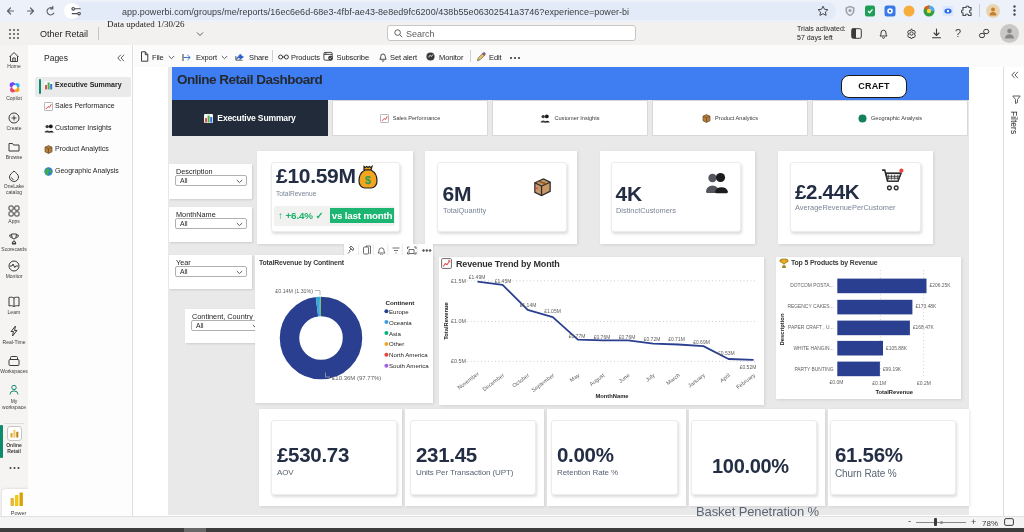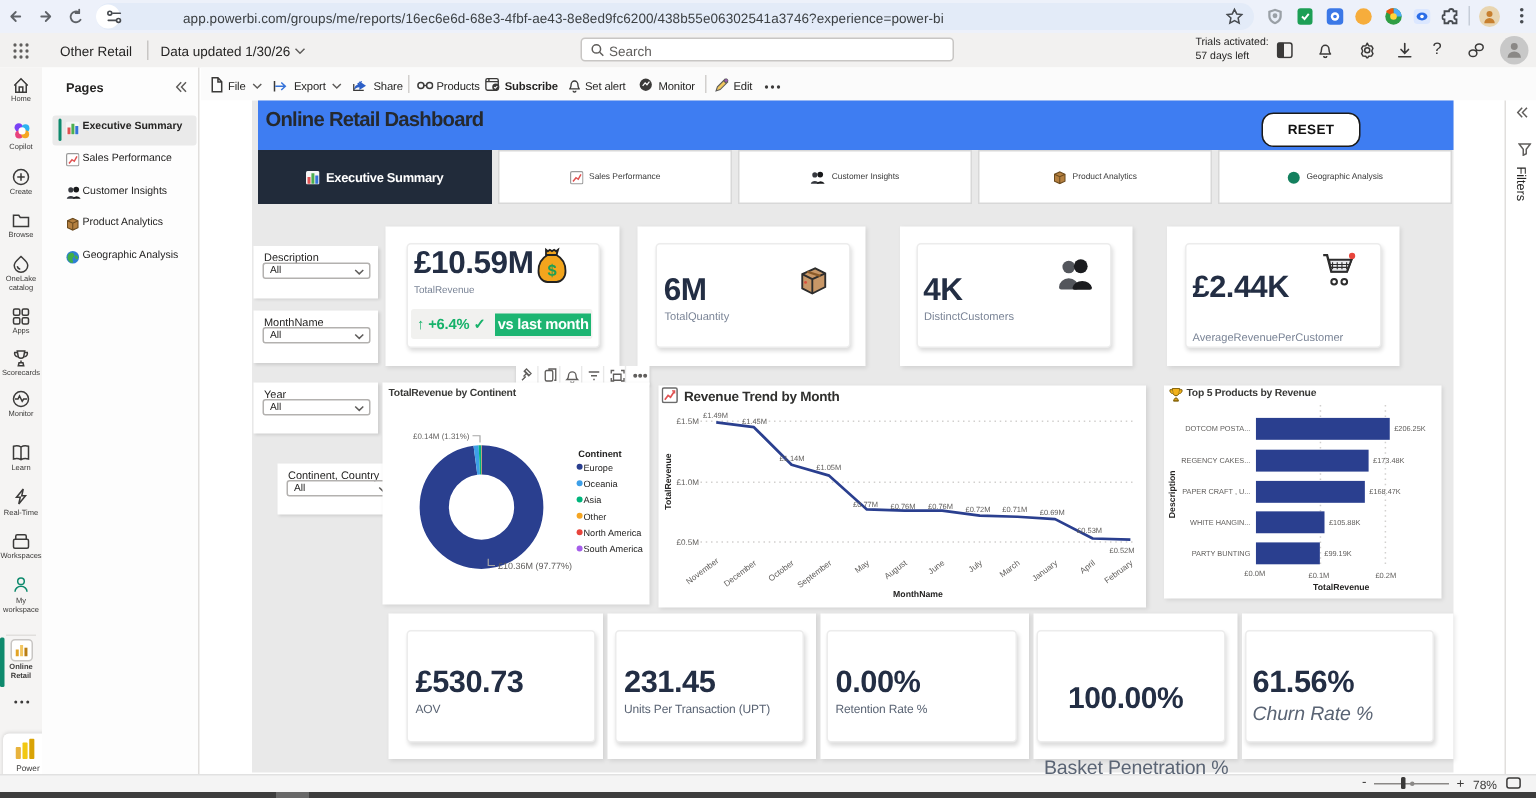--- a/index.html
+++ b/index.html
@@ -83,21 +83,21 @@
     <circle cx="10" cy="2" r="1.1"></circle>
   <circle cx="2" cy="6" r="1.1"></circle>
     <circle cx="6" cy="6" r="1.1"></circle>
     <circle cx="10" cy="6" r="1.1"></circle>
   <circle cx="2" cy="10" r="1.1"></circle>
     <circle cx="6" cy="10" r="1.1"></circle>
     <circle cx="10" cy="10" r="1.1"></circle>
 </svg>
 <div class="abs" style="left:40px;top:29px;font-size:9px;color:#252423;">Other Retail</div>
 <div class="abs" style="left:98px;top:27px;width:1px;height:13px;background:#c8c6c4;"></div>
-<div class="abs" style="left:107px;top:29px;font-size:9px;color:#252423;">Data updated 1/30/26</div>
+<div class="abs" style="left:107px;top:19px;font-size:9px;color:#252423;font-family:Liberation Serif, serif;">Data updated 1/30/26</div>
 <svg class="abs" style="left:196px;top:31px;" width="8" height="6" viewBox="0 0 8 6" fill="none" stroke="#605e5c" stroke-width="1">
     <path d="M1 1.5 l3 3 3-3"></path>
   </svg>
 <div class="abs" style="left:387px;top:25px;width:249px;height:16px;background:#fff;border:1px solid #c8c6c4;border-radius:3px;"></div>
 <svg class="abs" style="left:394px;top:29px;" width="9" height="9" viewBox="0 0 9 9" fill="none" stroke="#605e5c" stroke-width="1">
     <circle cx="3.6" cy="3.6" r="2.8"></circle>
     <path d="M5.8 5.8 L8.2 8.2"></path>
   </svg>
 <div class="abs" style="left:406px;top:29px;font-size:9px;color:#605e5c;">Search</div>
 <div class="abs" style="left:797px;top:25px;font-size:7px;line-height:8.5px;color:#252423;">Trials activated:<br>57 days left</div>
@@ -161,21 +161,21 @@
     <circle cx="8.4" cy="4" r="2"></circle>
     <path d="M4.6 4 h1.8"></path>
   </svg>
 <div class="mi" style="left:291px;">Products</div>
 <svg class="abs" style="left:323px;top:51px;" width="11" height="11" viewBox="0 0 12 11" fill="none" stroke="#3b3a39" stroke-width="1">
     <rect x="1" y="1" width="9" height="8.5" rx="1.2"></rect>
     <path d="M1 3.2 h9 M3.2 1 v2.2"></path>
     <circle cx="8.2" cy="7.2" r="2.6" fill="#3b3a39" stroke="none"></circle>
     <path d="M7 7.2 l.8 .8 1.5-1.5" stroke="#fff" stroke-width=".8"></path>
   </svg>
-<div class="mi" style="left:336.5px;font-weight:bold;">Subscribe</div>
+<div class="mi" style="left:336.5px;">Subscribe</div>
 <svg class="abs" style="left:378px;top:51.5px;" width="10" height="10" viewBox="0 0 11 11" fill="none" stroke="#3b3a39" stroke-width="1">
     <path d="M2 8 h7 c-.8-.8-1-1.8-1-3 a2.5 2.8 0 0 0 -5 0 c0 1.2-.2 2.2-1 3 Z" stroke-linejoin="round"></path>
     <path d="M4.5 9.3 a1 1 0 0 0 2 0"></path>
   </svg>
 <div class="mi" style="left:390px;">Set alert</div>
 <svg class="abs" style="left:426px;top:52px;" width="9" height="9" viewBox="0 0 11 11">
     <circle cx="5.5" cy="5.5" r="5" fill="#3b3a39"></circle>
     <path d="M3 6.5 l2-2.5 1.5 1.5 2-2.5" stroke="#fff" stroke-width="1" fill="none"></path>
   </svg>
 <div class="mi" style="left:439px;">Monitor</div>
@@ -288,21 +288,21 @@
 <div class="abs" style="left:2px;top:489px;width:40px;height:34px;background:#fff;border-radius:4px;box-shadow:0 0 3px rgba(0,0,0,.15);"></div>
 <svg class="abs" style="left:10px;top:492px;" width="14" height="15" viewBox="0 0 14 15">
       <rect x="0.5" y="6" width="3.4" height="8" rx=".6" fill="#e8b33d"></rect>
       <rect x="5" y="3" width="3.4" height="11" rx=".6" fill="#f2c811"></rect>
       <rect x="9.5" y="0.5" width="3.4" height="13.5" rx=".6" fill="#d9a305"></rect>
     </svg>
 <div class="abs" style="left:2px;top:510px;width:40px;text-align:center;font-size:5.5px;color:#3b3a39;white-space:nowrap;">Power BI</div>
 </div>
 
 <div class="abs" id="pagespanel" style="left:28px;top:45px;width:105px;height:471px;background:#fdfdfd;border-right:1px solid #e1dfdd;"></div>
-<div class="abs" style="left:44px;top:53px;font-size:8.5px;font-weight:bold;color:#252423;">Pages</div>
+<div class="abs" style="left:44px;top:53px;font-size:8.5px;font-weight:normal;color:#252423;">Pages</div>
 <svg class="abs" style="left:117px;top:54px;" width="8" height="8" viewBox="0 0 8 8" fill="none" stroke="#605e5c" stroke-width="1">
     <path d="M3.8 .8 L.8 4 l3 3.2 M7 .8 L4 4 l3 3.2"></path>
   </svg>
 <div class="abs" style="left:35px;top:76.5px;width:96px;height:20px;background:#eaeaea;border-radius:2px;"></div>
 <div class="abs" style="left:38.5px;top:79px;width:2.5px;height:15px;background:#0e8a6d;border-radius:1px;"></div>
 <div id="pageitems">
 <style>.pg{position:absolute;left:55px;font-size:7px;color:#252423;letter-spacing:0;}</style>
 
 <svg class="abs" style="left:43.5px;top:81px;" width="9" height="9" viewBox="0 0 9 9">
       <rect x="0" y="0" width="9" height="9" rx="1" fill="#f5f5f5"></rect>
@@ -339,21 +339,21 @@
     </svg>
 <div class="pg" style="top:166.5px;">Geographic Analysis</div>
 </div>
 
 <div class="abs" id="canvas" style="left:134px;top:67px;width:869px;height:449px;background:#fff;"></div>
 <div class="abs" id="reportpage" style="left:168px;top:67px;width:801px;height:448px;background:#e9e9e9;"></div>
 
 <div class="abs" style="left:172px;top:67px;width:797px;height:33px;background:#3e7df2;"></div>
 <div class="abs" style="left:177px;top:71.5px;font-size:13.5px;font-weight:bold;color:#25292e;letter-spacing:-0.5px;">Online Retail Dashboard</div>
 <div class="abs" style="left:841px;top:75px;width:66px;height:23px;background:#fff;border:1.5px solid #1a1a1a;border-radius:8px;"></div>
-<div class="abs" style="left:841px;top:81px;width:66px;text-align:center;font-size:9px;font-weight:bold;color:#111;letter-spacing:.2px;">RESET</div>
+<div class="abs" style="left:841px;top:81px;width:66px;text-align:center;font-size:9px;font-weight:bold;color:#111;letter-spacing:.2px;">CRAFT</div>
 
 <div id="tabs">
 <style>
 .tab{position:absolute;top:100px;height:36px;width:156px;background:#fff;border:1px solid #d8d8d8;display:flex;align-items:center;justify-content:center;font-size:5.6px;color:#3a3a3a;font-weight:normal;letter-spacing:0;}
 .tab svg{margin-right:4px;}
 </style>
 <div class="tab" style="left:172px;background:#212b3a;border-color:#212b3a;color:#fff;font-size:8.6px;font-weight:bold;letter-spacing:-0.2px;">
   <svg width="9" height="9" viewBox="0 0 9 9">
         <rect x="0" y="0" width="9" height="9" rx="1" fill="#f5f5f5"></rect>
         <rect x="1" y="4" width="2" height="4.5" fill="#e05252"></rect>
@@ -473,21 +473,21 @@
 <div class="kcard" style="left:790px;top:162px;width:131px;height:69.5px;"></div>
 <div class="kval" style="left:795px;top:180px;font-size:20.5px;">£2.44K</div>
 <svg class="abs" style="left:879px;top:167px;" width="25" height="25" viewBox="0 0 24 24">
       <path d="M3 3 h2.5 l2.7 10.5 h10 L21 6 H6.5" fill="none" stroke="#2d2d2d" stroke-width="1.5"></path>
       <path d="M6.8 6 H21 L18.2 13.5 H8.3 Z" fill="#e8eaed" stroke="#2d2d2d" stroke-width="1.2"></path>
       <path d="M9 7.5 v4.5 M12 7.5 v4.5 M15 7.5 v4.5 M18 7.5 v4.5 M7.5 9 h12 M7.8 10.8 h11" stroke="#2d2d2d" stroke-width="0.7"></path>
       <circle cx="10" cy="20" r="1.8" fill="#fff" stroke="#2d2d2d" stroke-width="1.3"></circle>
       <circle cx="16.5" cy="20" r="1.8" fill="#fff" stroke="#2d2d2d" stroke-width="1.3"></circle>
       <circle cx="21.5" cy="3.5" r="2" fill="#e8453c"></circle>
     </svg>
-<div class="klab" style="left:795px;top:220px;">AverageRevenuePerCustomer</div>
+<div class="klab" style="left:795px;top:203px;">AverageRevenuePerCustomer</div>
 </div>
 
 <div id="charts">
 <style>
 .ctitle{position:absolute;font-weight:bold;color:#3a3a38;letter-spacing:-0.15px;}
 </style>
 
 <div class="abs" style="left:344px;top:244px;width:89px;height:12.5px;background:#fff;box-shadow:0 1px 2px rgba(0,0,0,.15);"></div>
 <svg class="abs" style="left:344px;top:244px;" width="89" height="13" viewBox="0 0 89 13" fill="none" stroke="#605e5c" stroke-width="0.9">
   <path d="M14.6 0 v13 M29.2 0 v13 M43.8 0 v13 M58.4 0 v13 M73 0 v13" stroke="#e8e8e8"></path>
@@ -640,21 +640,21 @@
 <div class="kcard" style="left:829.7px;top:419.5px;width:126.1px;height:75.5px;"></div>
 <div class="kval" style="left:277px;top:443px;font-size:20.5px;">£530.73</div>
 <div class="klab" style="left:277px;top:468px;font-size:8px;color:#5a6474;letter-spacing:-0.1px;">AOV</div>
 <div class="kval" style="left:416px;top:443px;font-size:20.5px;">231.45</div>
 <div class="klab" style="left:416px;top:468px;font-size:8px;color:#5a6474;letter-spacing:-0.1px;">Units Per Transaction (UPT)</div>
 <div class="kval" style="left:557px;top:443px;font-size:20.5px;">0.00%</div>
 <div class="klab" style="left:557px;top:468px;font-size:8px;color:#5a6474;letter-spacing:-0.1px;">Retention Rate %</div>
 <div class="kval" style="left:696px;top:455px;font-size:20px;margin-left:16px;">100.00%</div>
 <div class="klab" style="left:696px;top:468px;font-size:13px;color:#5a6474;letter-spacing:-0.1px;margin-top:36px;">Basket Penetration %</div>
 <div class="kval" style="left:835px;top:443px;font-size:20.5px;">61.56%</div>
-<div class="klab" style="left:835px;top:468px;font-size:13px;color:#5a6474;letter-spacing:-0.1px;font-style:italic;">Churn Rate %</div>
+<div class="klab" style="left:835px;top:468px;font-size:10px;color:#5a6474;letter-spacing:-0.1px;">Churn Rate %</div>
 </div>
 
 <div class="abs" style="left:1003px;top:67px;width:21px;height:449px;background:#fff;border-left:1px solid #e1dfdd;"></div>
 <svg class="abs" style="left:1011px;top:71px;" width="8" height="8" viewBox="0 0 8 8" fill="none" stroke="#605e5c" stroke-width="1">
     <path d="M3.8 .8 L.8 4 l3 3.2 M7 .8 L4 4 l3 3.2"></path>
   </svg>
 <svg class="abs" style="left:1011.5px;top:94.5px;" width="9" height="9" viewBox="0 0 9 9" fill="none" stroke="#605e5c" stroke-width="1">
     <path d="M.8 1 h7.4 L5.5 4.5 v3 l-2 1 v-4 Z"></path>
   </svg>
 <div class="abs" style="left:1009px;top:111px;font-size:8.5px;color:#252423;writing-mode:vertical-rl;">Filters</div>

